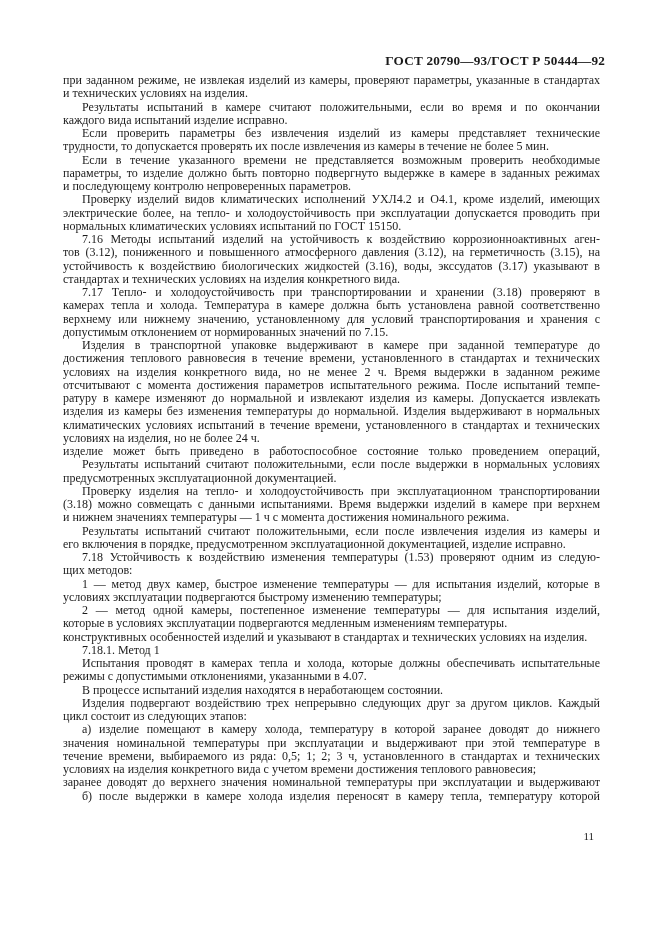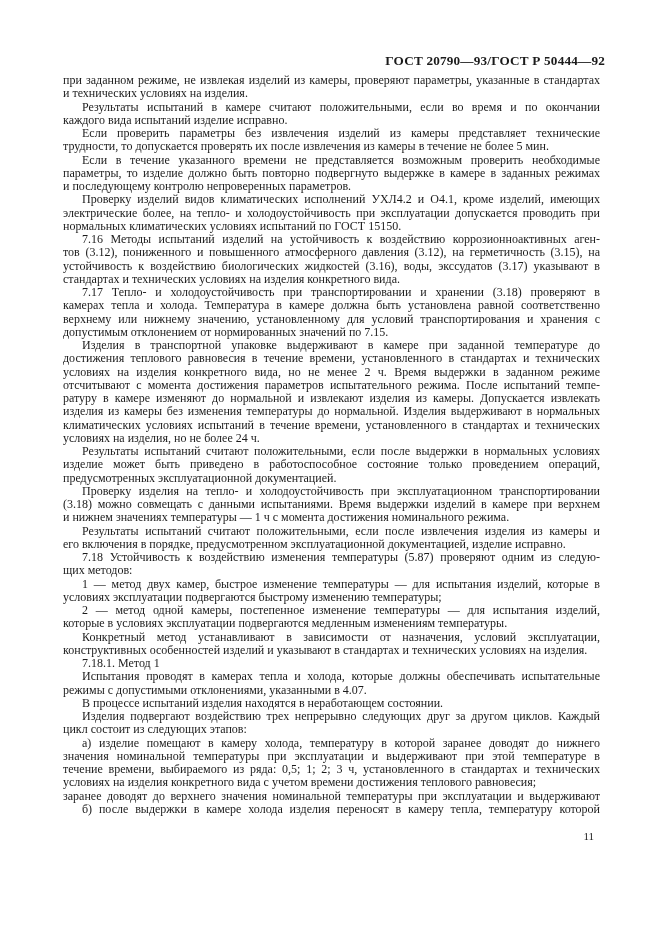--- a/index.html
+++ b/index.html
@@ -102,47 +102,46 @@
         <div class="line first-indent">Изделия в транспортной упаковке выдерживают в камере при заданной температуре до</div>
         <div class="line">достижения теплового равновесия в течение времени, установленного в стандартах и технических</div>
         <div class="line">условиях на изделия конкретного вида, но не менее 2 ч. Время выдержки в заданном режиме</div>
         <div class="line">отсчитывают с момента достижения параметров испытательного режима. После испытаний темпе-</div>
         <div class="line">ратуру в камере изменяют до нормальной и извлекают изделия из камеры. Допускается извлекать</div>
         <div class="line">изделия из камеры без изменения температуры до нормальной. Изделия выдерживают в нормальных</div>
         <div class="line">климатических условиях испытаний в течение времени, установленного в стандартах и технических</div>
         <div class="line last">условиях на изделия, но не более 24 ч.</div>
       </div>
       <div class="para">
+        <div class="line">изделие может быть приведено в работоспособное состояние только проведением операций,</div>
         <div class="line first-indent">Результаты испытаний считают положительными, если после выдержки в нормальных условиях</div>
-        <div class="line">изделие может быть приведено в работоспособное состояние только проведением операций,</div>
         <div class="line last">предусмотренных эксплуатационной документацией.</div>
       </div>
       <div class="para">
         <div class="line first-indent">Проверку изделия на тепло- и холодоустойчивость при эксплуатационном транспортировании</div>
         <div class="line">(3.18) можно совмещать с данными испытаниями. Время выдержки изделий в камере при верхнем</div>
         <div class="line last">и нижнем значениях температуры — 1 ч с момента достижения номинального режима.</div>
       </div>
       <div class="para">
         <div class="line first-indent">Результаты испытаний считают положительными, если после извлечения изделия из камеры и</div>
         <div class="line last">его включения в порядке, предусмотренном эксплуатационной документацией, изделие исправно.</div>
       </div>
       <div class="para">
-        <div class="line first-indent">7.18 Устойчивость к воздействию изменения температуры (5.87) проверяют одним из следую-</div>
+        <div class="line first-indent">7.18 Устойчивость к воздействию изменения температуры (1.53) проверяют одним из следую-</div>
         <div class="line last">щих методов:</div>
       </div>
       <div class="para">
         <div class="line first-indent">1 — метод двух камер, быстрое изменение температуры — для испытания изделий, которые в</div>
         <div class="line last">условиях эксплуатации подвергаются быстрому изменению температуры;</div>
       </div>
       <div class="para">
         <div class="line first-indent">2 — метод одной камеры, постепенное изменение температуры — для испытания изделий,</div>
         <div class="line last">которые в условиях эксплуатации подвергаются медленным изменениям температуры.</div>
       </div>
       <div class="para">
-        <div class="line first-indent">Конкретный метод устанавливают в зависимости от назначения, условий эксплуатации,</div>
         <div class="line last">конструктивных особенностей изделий и указывают в стандартах и технических условиях на изделия.</div>
       </div>
       <div class="para">
         <div class="line last first-indent">7.18.1. Метод 1</div>
       </div>
       <div class="para">
         <div class="line first-indent">Испытания проводят в камерах тепла и холода, которые должны обеспечивать испытательные</div>
         <div class="line last">режимы с допустимыми отклонениями, указанными в 4.07.</div>
       </div>
       <div class="para">

